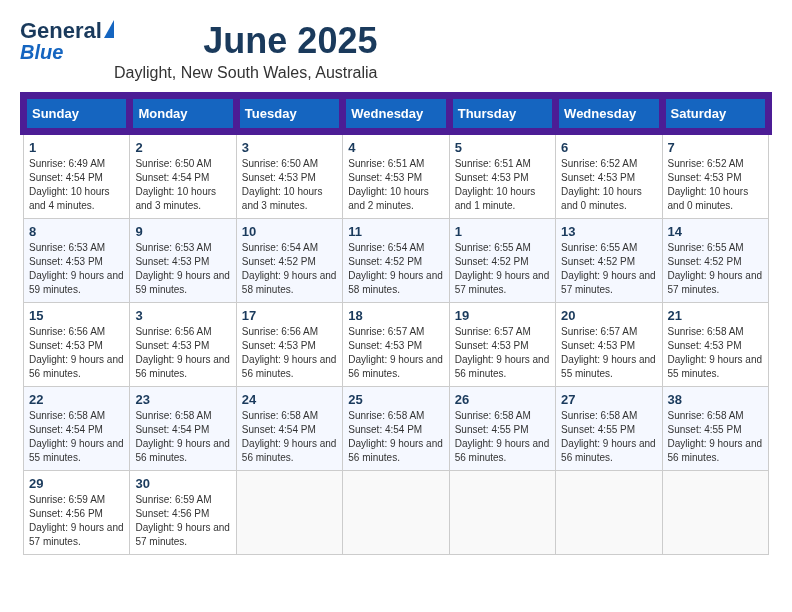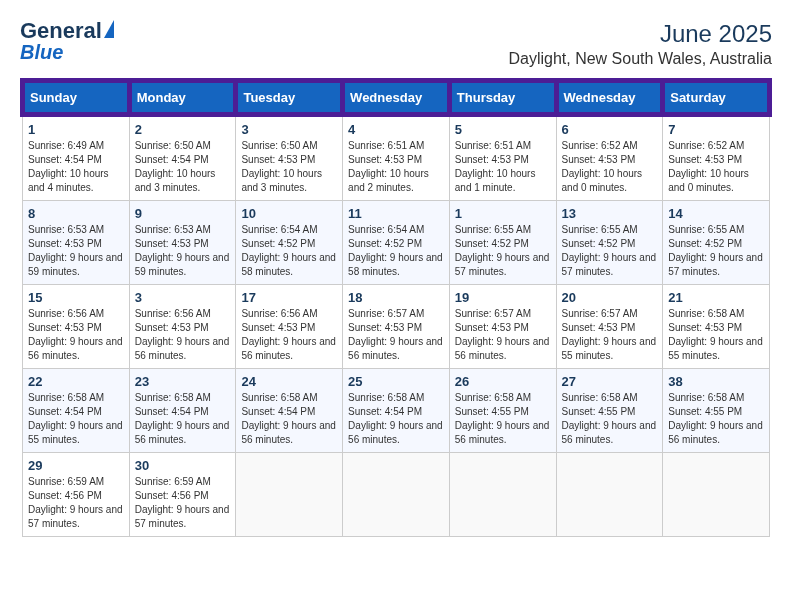--- a/index.html
+++ b/index.html
@@ -5,21 +5,21 @@
     * { box-sizing: border-box; margin: 0; padding: 0; }
     body {
       font-family: Arial, sans-serif;
       background: #fff;
       width: 792px;
       min-height: 612px;
       padding: 20px;
     }
     .header-area {
       display: flex;
-      justify-content: space-between;
+      justify-content: flex-start;
       align-items: flex-start;
       margin-bottom: 6px;
     }
     .logo {
       display: flex;
       flex-direction: column;
       align-items: flex-start;
     }
     .logo-text {
       font-size: 22px;
@@ -36,42 +36,42 @@
       margin-left: 2px;
     }
     .logo-row {
       display: flex;
       align-items: center;
     }
     .title-area {
       text-align: right;
     }
     .month-title {
-      font-size: 24px;
-      font-weight: normal;
+      font-size: 36px;
+      font-weight: bold;
       color: #1a3a5c;
     }
     .location-title {
       font-size: 16px;
       color: #333;
       margin-top: 2px;
     }
     table {
       width: 100%;
       border-collapse: collapse;
       margin-top: 10px;
     }
     thead th {
       background-color: #1565c0;
       color: #fff;
       font-size: 13px;
       font-weight: bold;
       padding: 7px 5px;
       text-align: left;
-      border: 5px solid #4c1d95;
+      border: 7px solid #4c1d95;
     }
     tbody td {
       border: 1px solid #ccc;
       vertical-align: top;
       padding: 5px 5px;
       width: 14.28%;
       min-height: 90px;
       font-size: 10.5px;
       color: #222;
       background: #fff;

